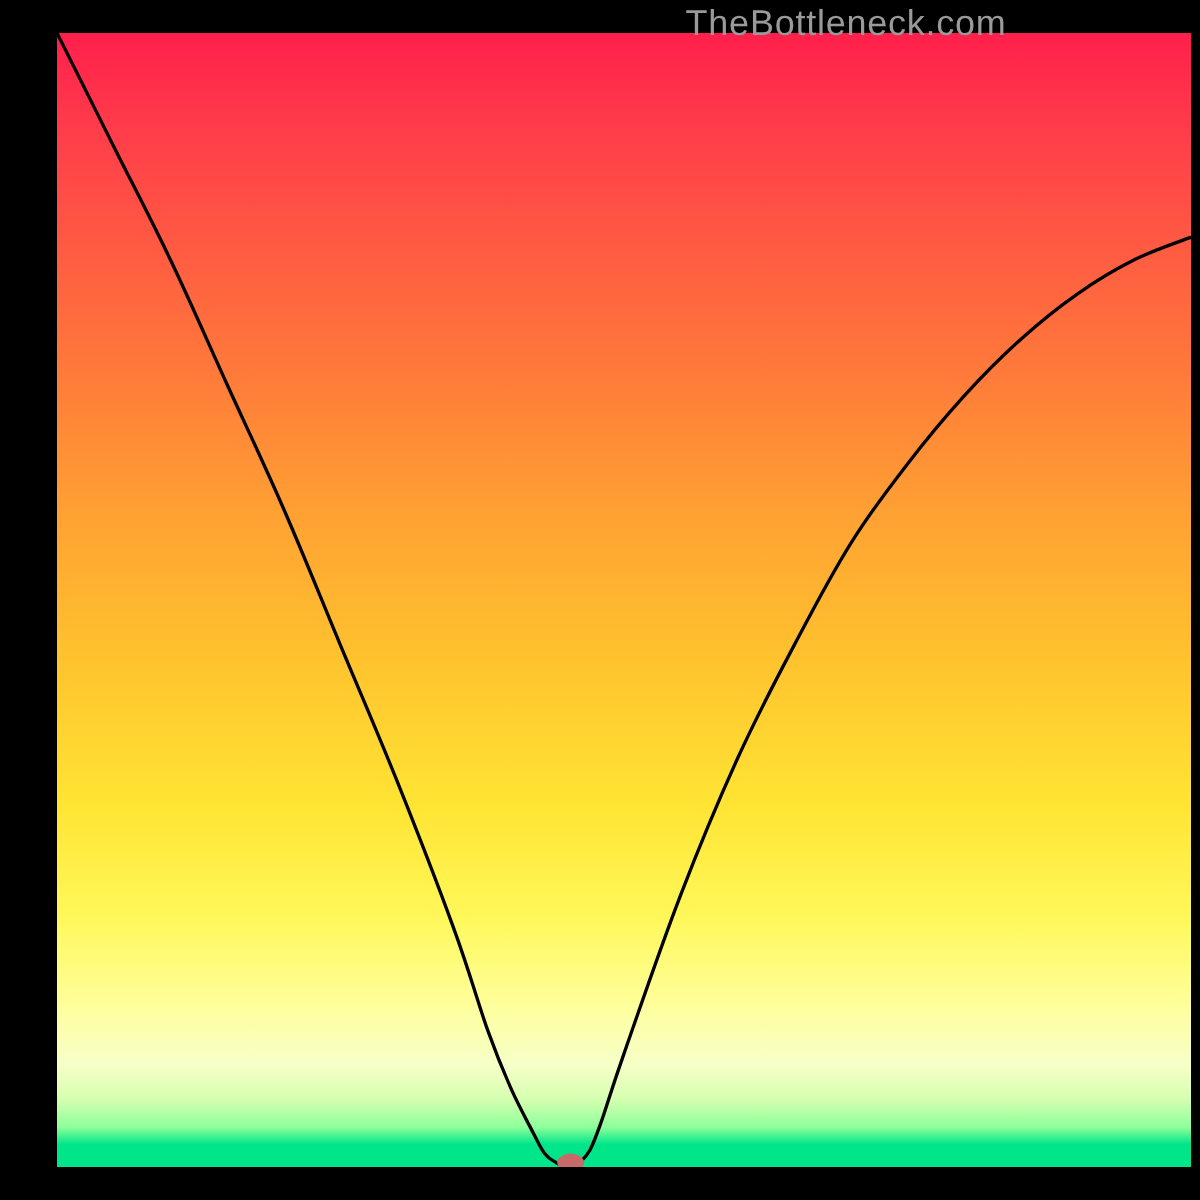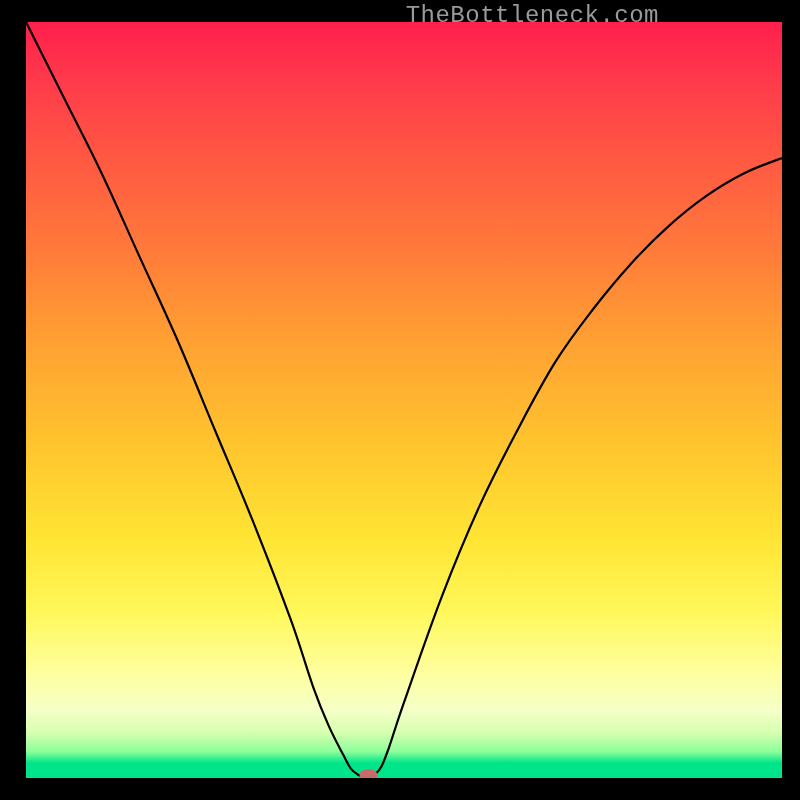--- a/index.html
+++ b/index.html
@@ -7,25 +7,24 @@
     padding: 0;
     width: 800px;
     height: 800px;
     background: #000;
     overflow: hidden;
     font-family: Arial, Helvetica, sans-serif;
   }
   .frame {
     position: absolute;
     top: 0;
-    left: 4px;
+    left: 16px;
     width: 679px;
     height: 800px;
     box-sizing: border-box;
-    font-family: Liberation Mono, monospace;
   }
   .plot-area {
     position: absolute;
     top: 22px;
     left: 22px;
     width: 756px;
     height: 756px;
     background: linear-gradient(
       to bottom,
       #ff1f4b 0%,

